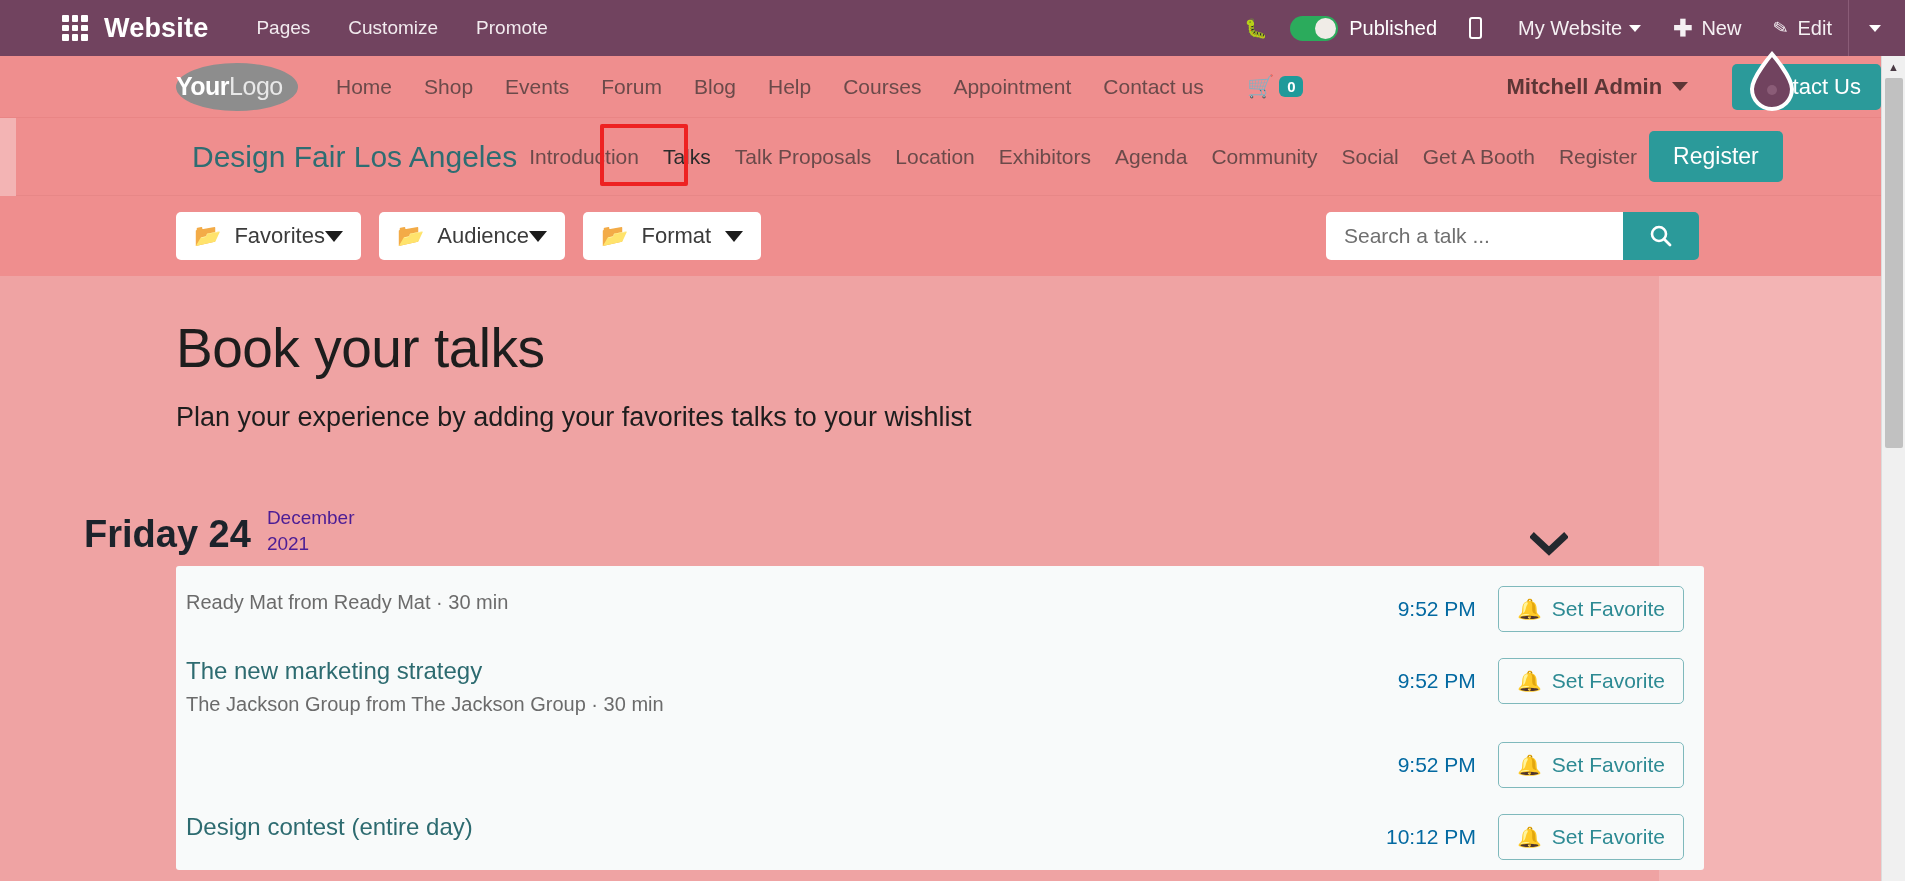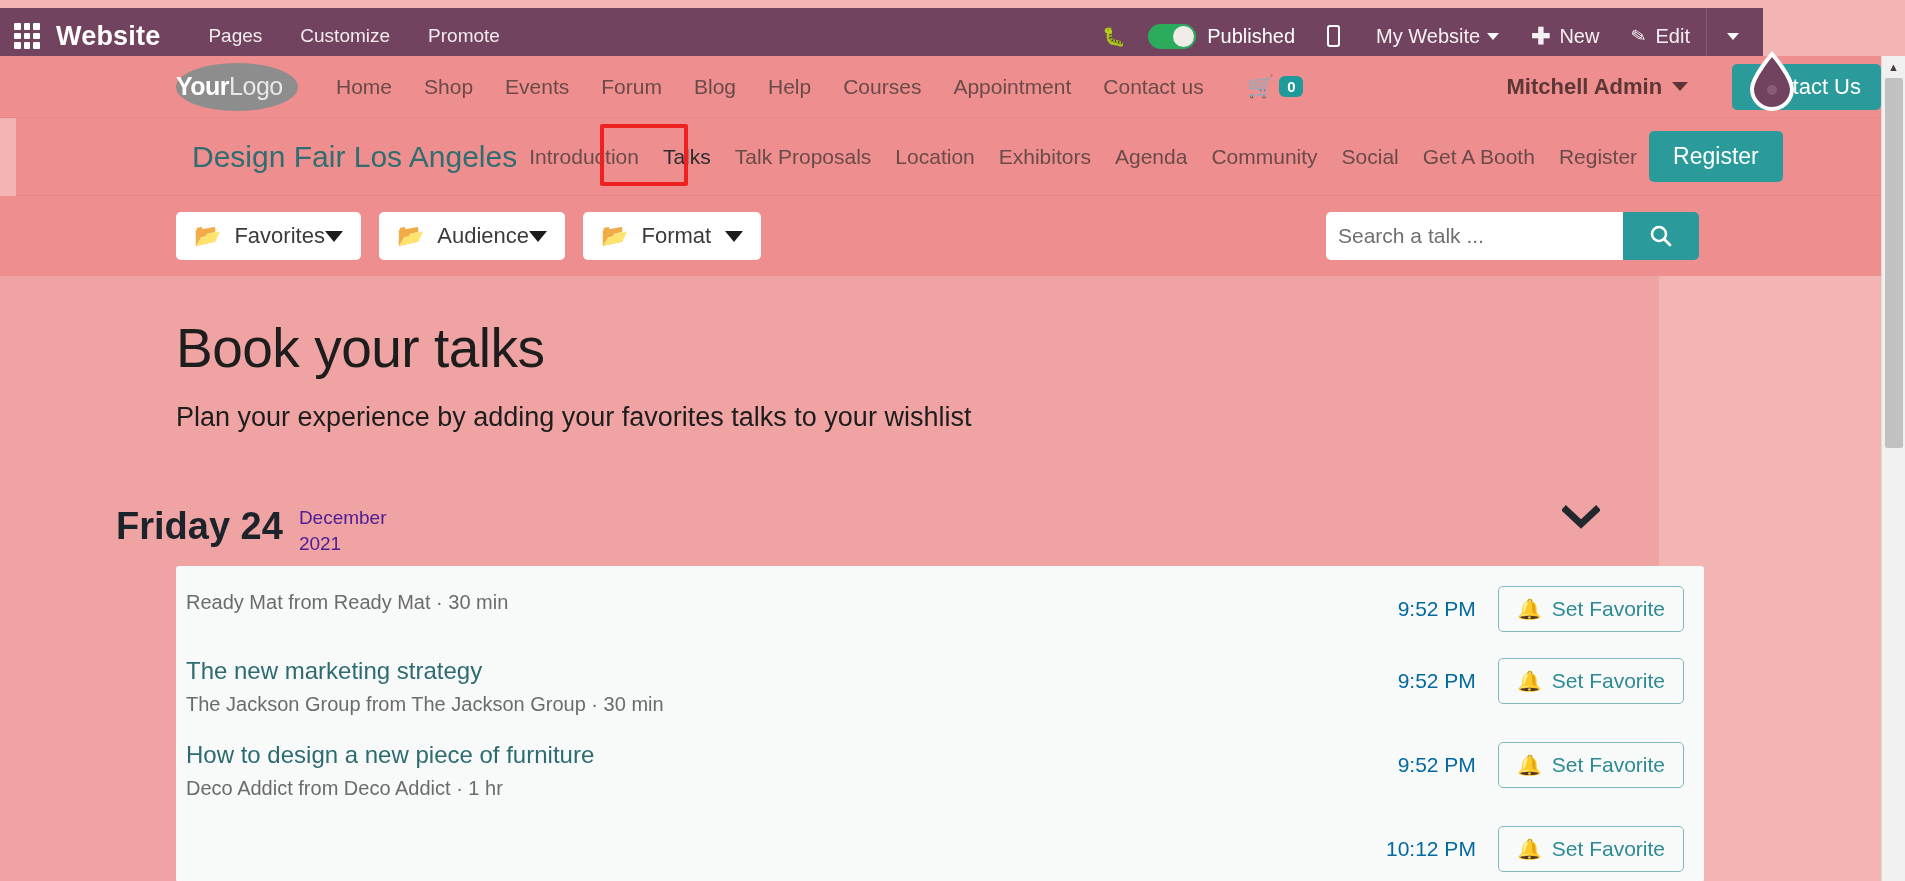--- a/index.html
+++ b/index.html
@@ -6,23 +6,24 @@
   html, body {
     width: 1905px; height: 881px;
     overflow: hidden;
     font-family: "Liberation Sans", sans-serif;
     background: #f3b4b4;
   }
   .page { position: relative; width: 1905px; height: 881px; }
 
   
   .sysbar {
-    position: absolute; top: 8px; left: 0; width: 1763px; height: 56px;
+    position: absolute; top: 0; left: 0; width: 1905px; height: 56px;
     background: #71435f; display: flex; align-items: center;
     color: #f5f0f3;
+    padding-left: 48px;
   }
   .apps-grid {
     width: 26px; height: 26px; margin-left: 14px; margin-right: 16px;
     display: grid; grid-template-columns: repeat(3, 1fr); grid-template-rows: repeat(3, 1fr);
     gap: 3px; cursor: pointer;
   }
   .apps-grid i { background: #ffffff; display: block; border-radius: 1px; }
   .sys-brand {
     font-size: 27px; font-weight: bold; letter-spacing: .2px;
     color: #ffffff; margin-right: 48px; white-space: nowrap;
@@ -143,21 +144,21 @@
     margin-left: auto; width: 0; height: 0;
     border-left: 9px solid transparent; border-right: 9px solid transparent;
     border-top: 11px solid #1c1c1c;
   }
   .search-wrap {
     margin-left: auto; margin-right: 182px; display: flex; height: 48px;
     border-radius: 5px; overflow: hidden;
   }
   .search-input {
     width: 297px; border: none; outline: none; background: #ffffff;
-    font-size: 21px; color: #4a4a4a; padding: 0 12px;
+    font-size: 21px; color: #4a4a4a; padding: 0 18px;
     font-family: "Liberation Sans", sans-serif;
   }
   .search-input::placeholder { color: #6f6f6f; }
   .search-btn {
     width: 76px; background: #2b9a9a; display: flex; align-items: center;
     justify-content: center; cursor: pointer; border: none;
   }
 
   
   .content {
@@ -165,22 +166,22 @@
     background: #efa3a3;
   }
   .h1 {
     margin-left: 176px; padding-top: 40px; font-size: 55px; color: #1d1d1d;
     font-weight: normal; letter-spacing: -.5px;
   }
   .lead {
     margin-left: 176px; margin-top: 22px; font-size: 27px; color: #1d1d1d;
   }
   .date-row {
-    margin-left: 116px; margin-top: 72px; width: 1528px;
-    display: flex; align-items: flex-start;
+    margin-left: 84px; margin-top: 72px; width: 1528px;
+    display: flex; align-items: flex-end;
   }
   .date-day { font-size: 38px; font-weight: bold; color: #1c232b; white-space: nowrap; }
   .date-my {
     margin-left: 16px; font-size: 19px; font-weight: normal; color: #4c1d95;
     line-height: 1.35; width: 110px;
   }
   .date-caret {
     margin-left: auto; margin-right: 44px; font-size: 38px; color: #23282e;
     line-height: .6; cursor: pointer;
   }
@@ -398,34 +399,34 @@
         <div class="talk-right">
           <span class="talk-time">9:52 PM</span>
           <button class="fav-btn">
             <span class="bell">🔔</span>
             <span>Set Favorite</span>
           </button>
         </div>
       </div>
 
       <div class="talk-row">
-        <div class="talk-main">
-          <div class="talk-title">How to design a new piece of furniture</div>
-          <div class="talk-meta">Deco Addict from Deco Addict  ·  1 hr</div>
-        </div>
         <div class="talk-right">
           <span class="talk-time">9:52 PM</span>
           <button class="fav-btn">
             <span class="bell">🔔</span>
             <span>Set Favorite</span>
           </button>
         </div>
       </div>
 
       <div class="talk-row">
+        <div class="talk-main">
+          <div class="talk-title">Design contest (entire day)</div>
+          <div class="talk-meta"></div>
+        </div>
         <div class="talk-right">
           <span class="talk-time">10:12 PM</span>
           <button class="fav-btn">
             <span class="bell">🔔</span>
             <span>Set Favorite</span>
           </button>
         </div>
       </div>
 
     </div>

